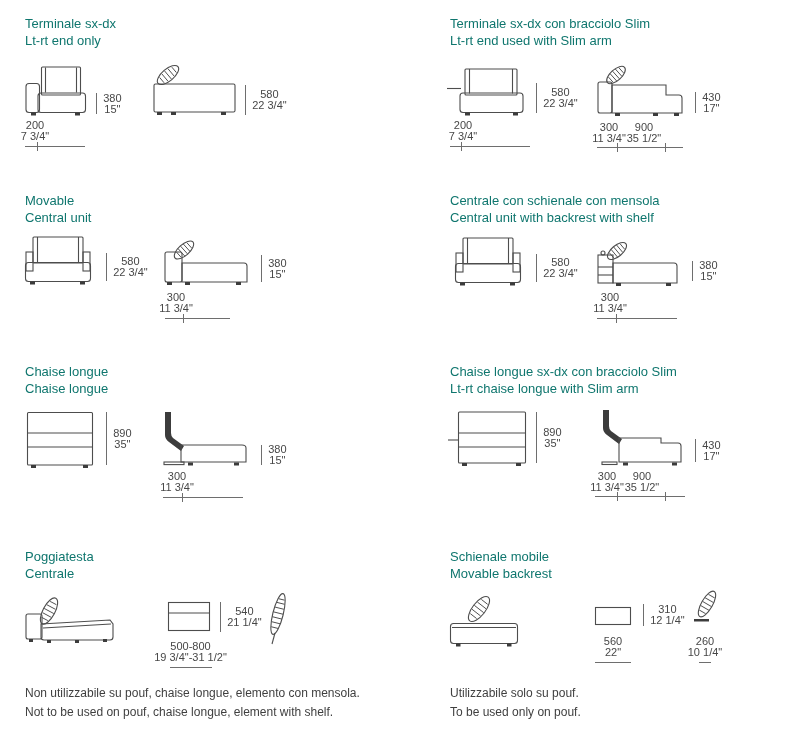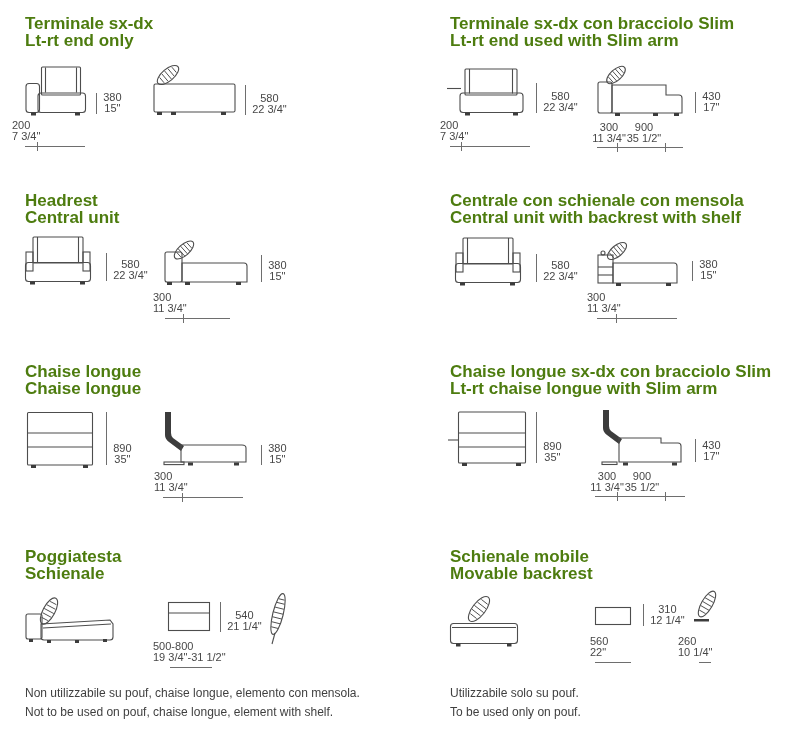--- a/index.html
+++ b/index.html
@@ -2,30 +2,30 @@
 <html><head>
 <meta charset="utf-8">
 <style>
   *{margin:0;padding:0;box-sizing:border-box}
   html,body{background:#ffffff}
   body{
     position:relative;width:807px;height:734px;overflow:hidden;
     font-family:"Liberation Sans",sans-serif;
   }
   .sec{position:absolute}
-  .tit{font-weight:bold;font-size:17px;line-height:17px;color:#4d7c0f;white-space:nowrap}
+  .tit{font-weight:normal;font-size:13px;line-height:17px;color:#0f766e;white-space:nowrap}
   .tit2{position:absolute;left:0;top:17px}
   
-  .vdim{position:absolute;display:flex;align-items:flex-end}
+  .vdim{position:absolute;display:flex;align-items:center}
   .vline{width:1.2px;background:#6e6e6e;align-self:stretch}
   .vtext{margin-left:6px;font-size:11px;line-height:11px;color:#474747;text-align:center;white-space:nowrap}
   .vtext span{display:block}
   
   .hdim{position:absolute;font-size:11px;line-height:11px;color:#474747}
-  .htext{white-space:nowrap}
+  .htext{text-align:center;white-space:nowrap}
   .htext span{display:block}
   .hline{position:relative;height:1.2px;background:#6e6e6e;margin-top:4px}
   .tick{position:absolute;width:1.2px;height:9px;top:-4px;background:#6e6e6e}
   .uline{height:1.2px;background:#6e6e6e;margin:4px auto 0}
   .hpair{position:relative;height:22px;white-space:nowrap}
   .pcol{position:absolute;top:0;text-align:center}
   .pcol span{display:block}
   
   .note{position:absolute;font-size:12px;line-height:18.5px;color:#3f3f3f;white-space:nowrap}
   
@@ -161,21 +161,21 @@
       </span>
     </div>
     <div class="hline" style="margin-top:3px">
       <i class="tick" style="left:20px"></i>
         <i class="tick" style="left:68px"></i>
     </div>
   </div>
 </div>
 
 <div class="sec" style="left:25px;top:192px;width:300px;height:145px">
-  <div class="tit">Headrest</div>
+  <div class="tit">Movable</div>
   <div class="tit tit2">Central unit</div>
 
   <svg style="left:0;top:44px" width="66" height="50" viewBox="0 0 66 50">
     <rect x="8" y="1" width="50" height="26" rx="1"></rect>
     <line x1="12.5" y1="1" x2="12.5" y2="27"></line>
     <line x1="53.5" y1="1" x2="53.5" y2="27"></line>
     <rect x="1" y="16" width="7" height="19"></rect>
     <rect x="58" y="16" width="7" height="19"></rect>
     <rect x="0.5" y="26.5" width="65" height="19" rx="3"></rect>
     <rect class="f" x="5" y="45.5" width="5" height="3"></rect>
@@ -382,21 +382,21 @@
     </div>
     <div class="hline" style="margin-top:3px">
       <i class="tick" style="left:22px"></i>
         <i class="tick" style="left:70px"></i>
     </div>
   </div>
 </div>
 
 <div class="sec" style="left:25px;top:548px;width:320px;height:135px">
   <div class="tit">Poggiatesta</div>
-  <div class="tit tit2">Schienale</div>
+  <div class="tit tit2">Centrale</div>
 
   <svg style="left:0;top:45px" width="90" height="55" viewBox="0 0 90 55">
     <g transform="translate(24,18) rotate(-62)">
       <ellipse rx="14.5" ry="6"></ellipse>
       <line class="rib" x1="-9" y1="-3.5" x2="-9" y2="3.5"></line>
       <line class="rib" x1="-4.5" y1="-5" x2="-4.5" y2="5"></line>
       <line class="rib" x1="0" y1="-5.5" x2="0" y2="5.5"></line>
       <line class="rib" x1="4.5" y1="-5" x2="4.5" y2="5"></line>
       <line class="rib" x1="9" y1="-3.5" x2="9" y2="3.5"></line>
     </g>

